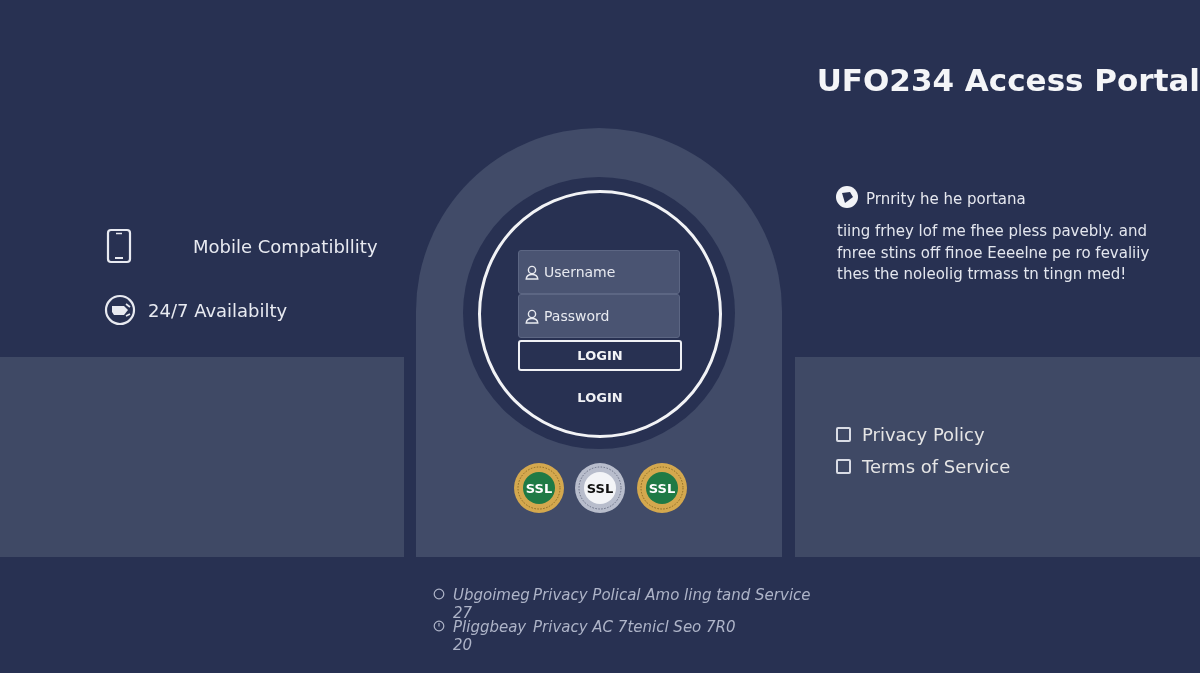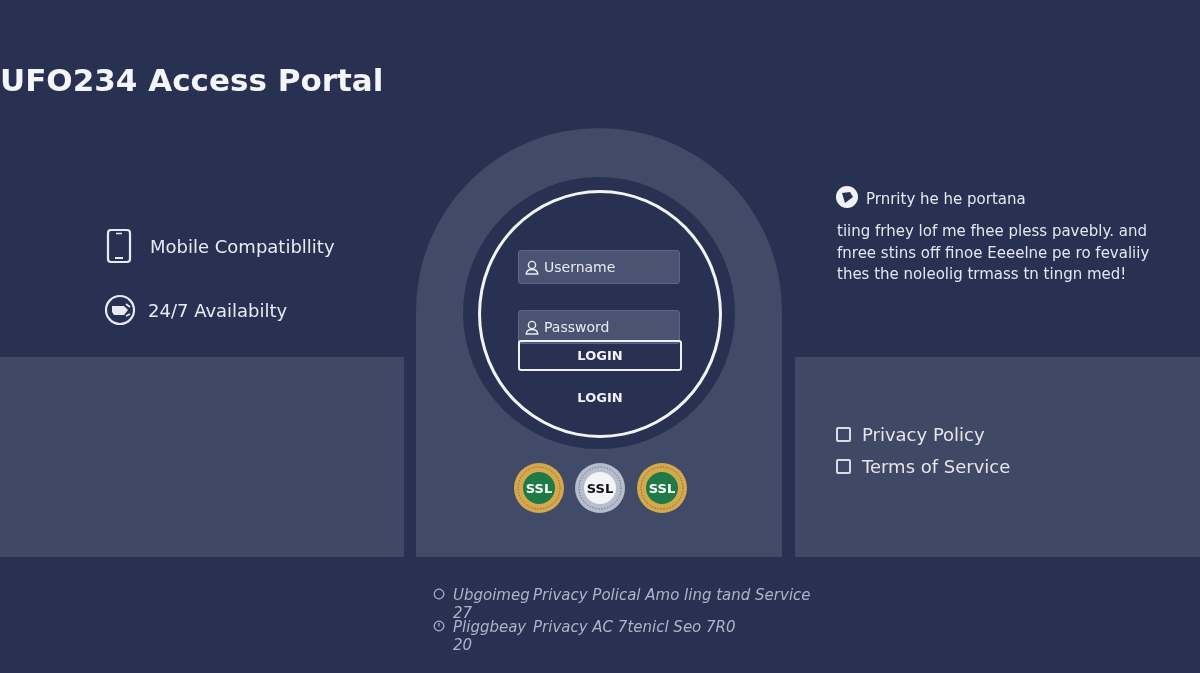--- a/index.html
+++ b/index.html
@@ -3,42 +3,42 @@
 <meta charset="utf-8">
 <style>
   html, body { margin: 0; padding: 0; }
   body {
     width: 1200px; height: 673px; overflow: hidden; position: relative;
     background: #283152;
     font-family: "DejaVu Sans", sans-serif;
     color: #ffffff;
   }
   .title {
-    position: absolute; left: 0; width: 1200px; top: 62px; text-align: left;
+    position: absolute; left: 0; width: 1200px; top: 62px; text-align: right;
     font-size: 31px; font-weight: bold; letter-spacing: 0px; color: #f4f5f8;
   }
   .panel {
     position: absolute; top: 357px; height: 200px; background: #3f4965;
   }
   .panel.left { left: 0; width: 404px; }
   .panel.right { left: 795px; width: 405px; }
   .arch {
     position: absolute; left: 416px; top: 128px; width: 366px; height: 429px;
     background: #414b68; border-radius: 183px 183px 0 0;
   }
   .disc {
     position: absolute; left: 463px; top: 177px; width: 272px; height: 272px;
     border-radius: 50%; background: #283152;
   }
   .ring {
     position: absolute; left: 478px; top: 190px; width: 238px; height: 242px;
     border-radius: 50%; border: 3px solid #f2f3f6;
   }
   .field {
-    position: absolute; left: 518px; width: 162px; height: 34px;
+    position: absolute; left: 518px; width: 162px; height: 44px;
     background: #4a5472; border: 1px solid #5c6683; border-radius: 3px;
     display: flex; align-items: center; box-sizing: border-box; padding-left: 6px;
     font-size: 14px; color: #e8eaf0;
   }
   .field svg { margin-right: 5px; }
   .login-btn {
     position: absolute; left: 518px; top: 340px; width: 164px; height: 31px;
     border: 2px solid #f0f1f5; border-radius: 3px; box-sizing: border-box;
     background: transparent; color: #f3f4f7; font-weight: bold; font-size: 13px;
     display: flex; align-items: center; justify-content: center;
@@ -89,21 +89,21 @@
 <div class="ring"></div>
 
 <div class="field" style="top:250px;">
   <svg width="14" height="15" viewBox="0 0 14 15">
     <circle cx="7" cy="5" r="3.6" fill="none" stroke="#e8eaf0" stroke-width="1.4"></circle>
     <path d="M1.2 14 Q1.5 9.5 7 9.5 Q12.5 9.5 12.8 14 Z" fill="none" stroke="#e8eaf0" stroke-width="1.4"></path>
   </svg>
   <span>Username</span>
 </div>
 
-<div class="field" style="top:294px;margin-top:16px;">
+<div class="field" style="top:294px;">
   <svg width="14" height="15" viewBox="0 0 14 15">
     <circle cx="7" cy="5" r="3.6" fill="none" stroke="#e8eaf0" stroke-width="1.4"></circle>
     <path d="M1.2 14 Q1.5 9.5 7 9.5 Q12.5 9.5 12.8 14 Z" fill="none" stroke="#e8eaf0" stroke-width="1.4"></path>
   </svg>
   <span>Password</span>
 </div>
 
 <button class="login-btn">LOGIN</button>
 <div class="login-link">LOGIN</div>
 
@@ -125,21 +125,21 @@
 </div>
 <div class="badge" style="left:636px;">
   <svg width="52" height="52" viewBox="0 0 52 52">
     <circle cx="26" cy="26" r="25" fill="#d4a84e"></circle>
     <circle cx="26" cy="26" r="21" fill="none" stroke="#8a6a25" stroke-width="1" stroke-dasharray="1.5 1.5"></circle>
     <circle cx="26" cy="26" r="16" fill="#1f7a45"></circle>
     <text x="26" y="31" text-anchor="middle" font-family="DejaVu Sans, sans-serif" font-weight="bold" font-size="13" fill="#ffffff">SSL</text>
   </svg>
 </div>
 
-<div class="feature" style="left:106px; top:228px;">
+<div class="feature" style="left:106px; top:228px;gap:43px;">
   <span class="ico">
     <svg width="26" height="36" viewBox="0 0 26 36">
       <rect x="2" y="2" width="22" height="32" rx="3" fill="none" stroke="#e8eaf1" stroke-width="2.2"></rect>
       <line x1="9" y1="30" x2="17" y2="30" stroke="#e8eaf1" stroke-width="2"></line>
       <line x1="10" y1="5.5" x2="16" y2="5.5" stroke="#e8eaf1" stroke-width="1.5"></line>
     </svg>
   </span>
   <span>Mobile Compatibllity</span>
 </div>
 

